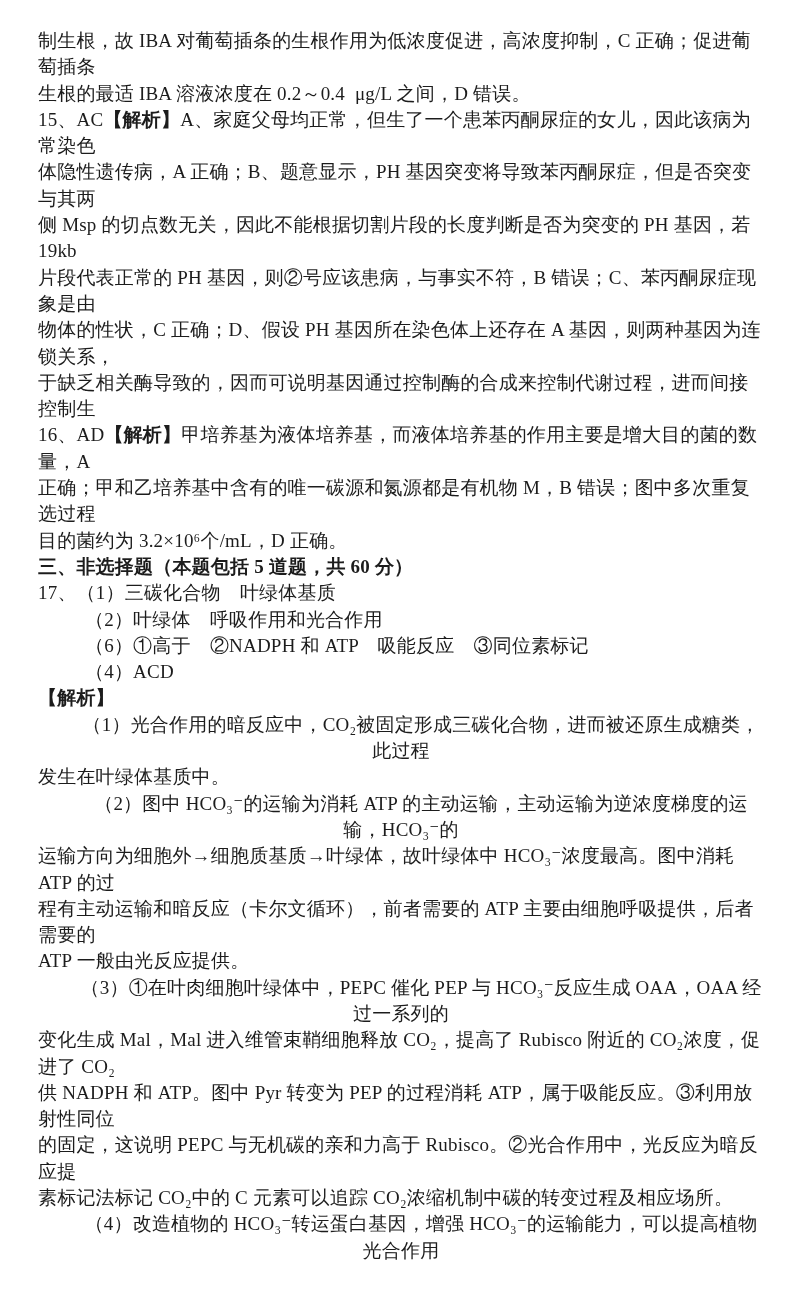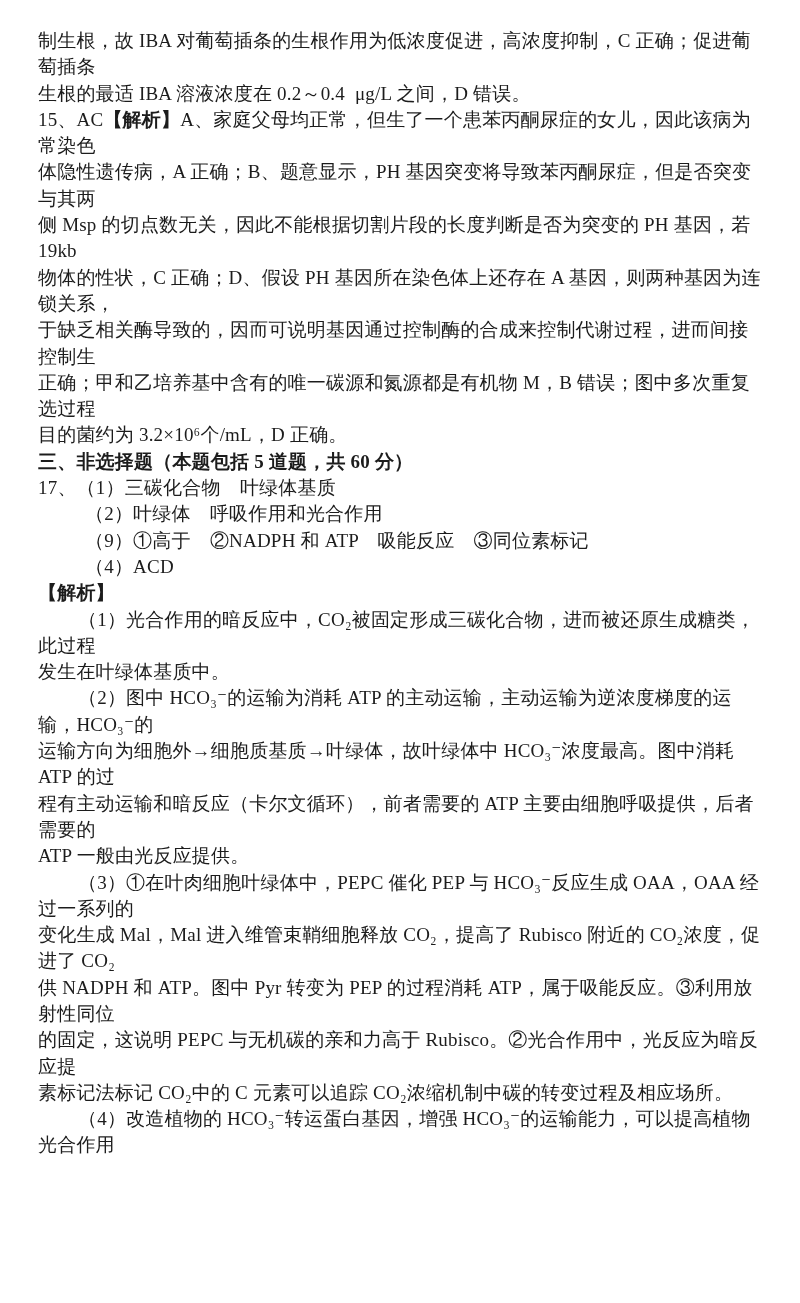--- a/index.html
+++ b/index.html
@@ -21,42 +21,44 @@
     padding: 28px 36px 8px 38px;
     background: #ffffff;
   }
   .doc-lines .line {
     font-size: 19px;
     line-height: 26.3px;
     white-space: pre-wrap;
     letter-spacing: 0.2px;
   }
   .line.flush  { text-indent: 0; }
-  .line.indent { text-indent: 40px; }
+  .line.indent { text-indent: 40px; text-align: center; }
   .line.sub    { text-indent: 47px; }
   .line .bold, .line.boldline { font-weight: bold; }
 </style>
 </head>
 <body>
 
 <div class="page">
   <div class="doc-lines">
       <div class="line flush"><span>制生根，故 IBA 对葡萄插条的生根作用为低浓度促进，高浓度抑制，C 正确；促进葡萄插条</span></div>
       <div class="line flush"><span>生根的最适 IBA 溶液浓度在 0.2～0.4  μg/L 之间，D 错误。</span></div>
       <div class="line flush"><span>15、AC</span><span class="bold">【解析】</span><span>A、家庭父母均正常，但生了一个患苯丙酮尿症的女儿，因此该病为常染色</span></div>
       <div class="line flush"><span>体隐性遗传病，A 正确；B、题意显示，PH 基因突变将导致苯丙酮尿症，但是否突变与其两</span></div>
       <div class="line flush"><span>侧 Msp 的切点数无关，因此不能根据切割片段的长度判断是否为突变的 PH 基因，若 19kb</span></div>
+      <div class="line flush"><span>片段代表正常的 PH 基因，则②号应该患病，与事实不符，B 错误；C、苯丙酮尿症现象是由</span></div>
       <div class="line flush"><span>物体的性状，C 正确；D、假设 PH 基因所在染色体上还存在 A 基因，则两种基因为连锁关系，</span></div>
       <div class="line flush"><span>于缺乏相关酶导致的，因而可说明基因通过控制酶的合成来控制代谢过程，进而间接控制生</span></div>
+      <div class="line flush"><span>16、AD</span><span class="bold">【解析】</span><span>甲培养基为液体培养基，而液体培养基的作用主要是增大目的菌的数量，A</span></div>
       <div class="line flush"><span>正确；甲和乙培养基中含有的唯一碳源和氮源都是有机物 M，B 错误；图中多次重复选过程</span></div>
       <div class="line flush"><span>目的菌约为 3.2×10⁶个/mL，D 正确。</span></div>
       <div class="line flush"><span class="bold">三、非选择题（本题包括 5 道题，共 60 分）</span></div>
       <div class="line flush"><span>17、（1）三碳化合物　叶绿体基质</span></div>
       <div class="line sub"><span>（2）叶绿体　呼吸作用和光合作用</span></div>
-      <div class="line sub"><span>（9）①高于　②NADPH 和 ATP　吸能反应　③同位素标记</span></div>
+      <div class="line sub"><span>（6）①高于　②NADPH 和 ATP　吸能反应　③同位素标记</span></div>
       <div class="line sub"><span>（4）ACD</span></div>
       <div class="line flush"><span class="bold">【解析】</span></div>
       <div class="line indent"><span>（1）光合作用的暗反应中，CO₂被固定形成三碳化合物，进而被还原生成糖类，此过程</span></div>
       <div class="line flush"><span>发生在叶绿体基质中。</span></div>
       <div class="line indent"><span>（2）图中 HCO₃⁻的运输为消耗 ATP 的主动运输，主动运输为逆浓度梯度的运输，HCO₃⁻的</span></div>
       <div class="line flush"><span>运输方向为细胞外→细胞质基质→叶绿体，故叶绿体中 HCO₃⁻浓度最高。图中消耗 ATP 的过</span></div>
       <div class="line flush"><span>程有主动运输和暗反应（卡尔文循环），前者需要的 ATP 主要由细胞呼吸提供，后者需要的</span></div>
       <div class="line flush"><span>ATP 一般由光反应提供。</span></div>
       <div class="line indent"><span>（3）①在叶肉细胞叶绿体中，PEPC 催化 PEP 与 HCO₃⁻反应生成 OAA，OAA 经过一系列的</span></div>
       <div class="line flush"><span>变化生成 Mal，Mal 进入维管束鞘细胞释放 CO₂，提高了 Rubisco 附近的 CO₂浓度，促进了 CO₂</span></div>

